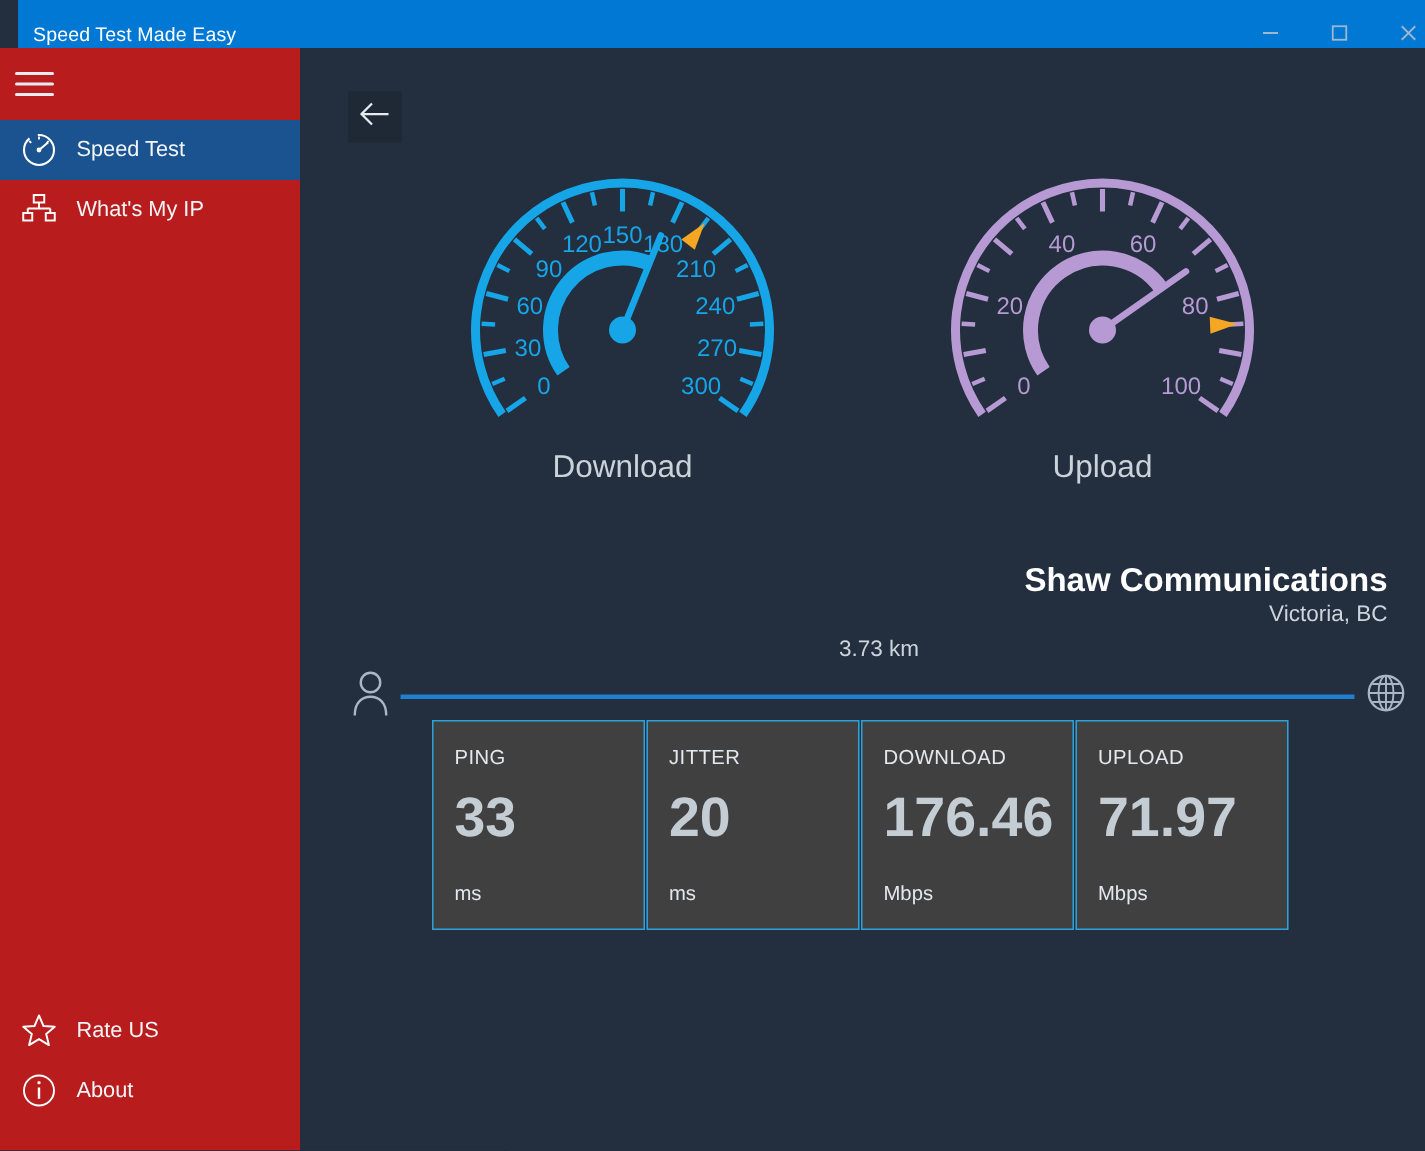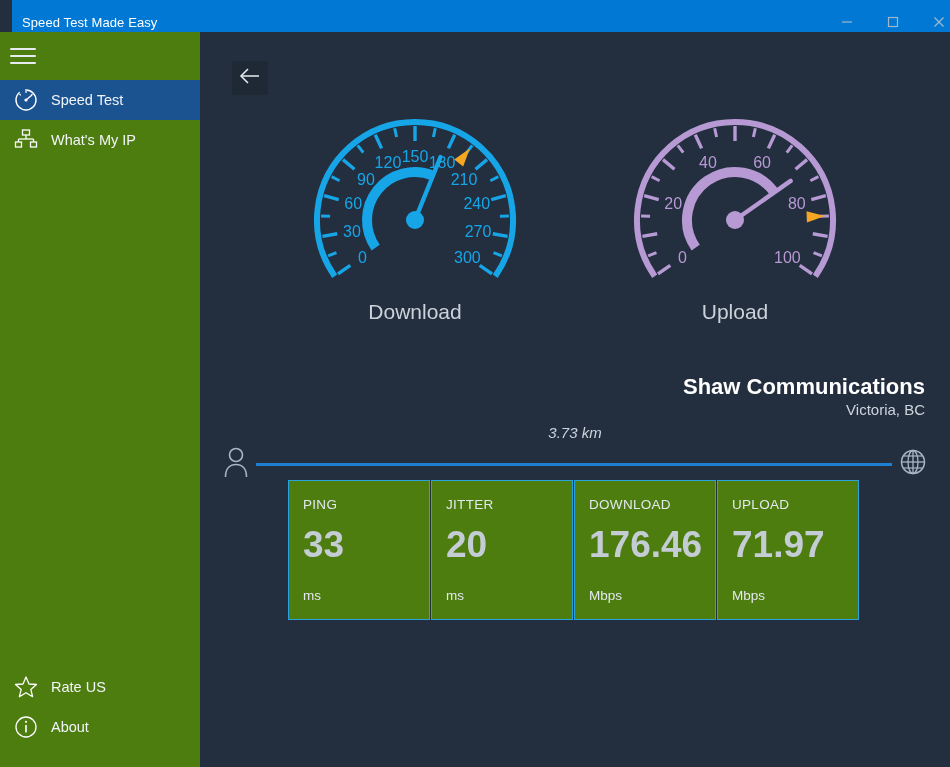--- a/index.html
+++ b/index.html
@@ -45,21 +45,21 @@
     align-items: center;
     justify-content: center;
   }
   .win-btn svg { display: block; }
 
   
   .sidebar {
     position: absolute;
     left: 0; top: 32px;
     width: 200px; height: 735px;
-    background: #4d7c0f;
+    background: #b91c1c;
   }
   .hamburger {
     width: 200px; height: 48px;
     display: flex;
     align-items: center;
     padding-left: 10px;
     box-sizing: border-box;
   }
   .ham-lines {
     width: 26px;
@@ -168,24 +168,23 @@
     color: #ffffff;
     line-height: 26px;
   }
   .isp-sub {
     font-size: 15px;
     color: #cdd4dc;
     line-height: 20px;
   }
   .distance-row {
     position: absolute;
-    left: 22px; top: 50px;
+    left: 33px; top: 50px;
     width: 706px;
     height: 46px;
-    font-style: italic;
   }
   .distance-label {
     position: absolute;
     left: 0; top: 0;
     width: 706px;
     text-align: center;
     font-size: 15px;
     color: #cdd4dc;
   }
   .line-wrap {
@@ -208,21 +207,21 @@
     position: absolute;
     left: 88px; top: 448px;
     display: flex;
     gap: 1px;
   }
   .card {
     width: 142px;
     height: 140px;
     box-sizing: border-box;
     border: 1px solid #2aa3dd;
-    background: #4d7c0f;
+    background: #404040;
     padding: 16px 14px 0 14px;
     position: relative;
   }
   .card-title {
     font-size: 13.5px;
     color: #e3e8ee;
     letter-spacing: 0.3px;
   }
   .card-value {
     position: absolute;

